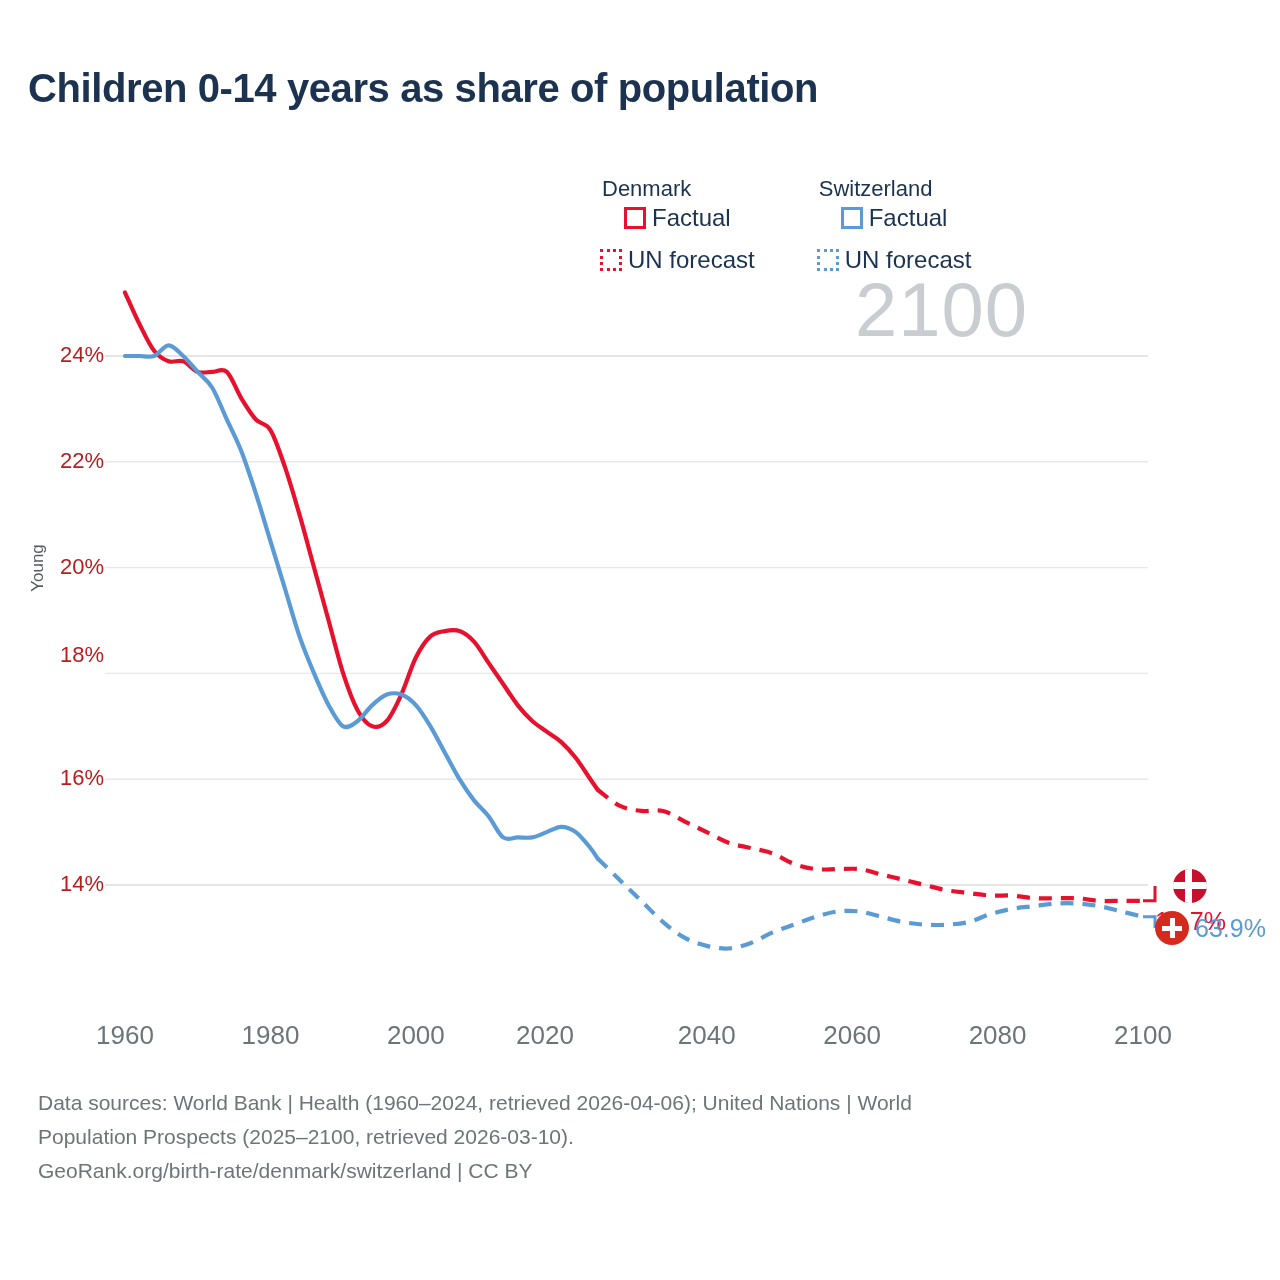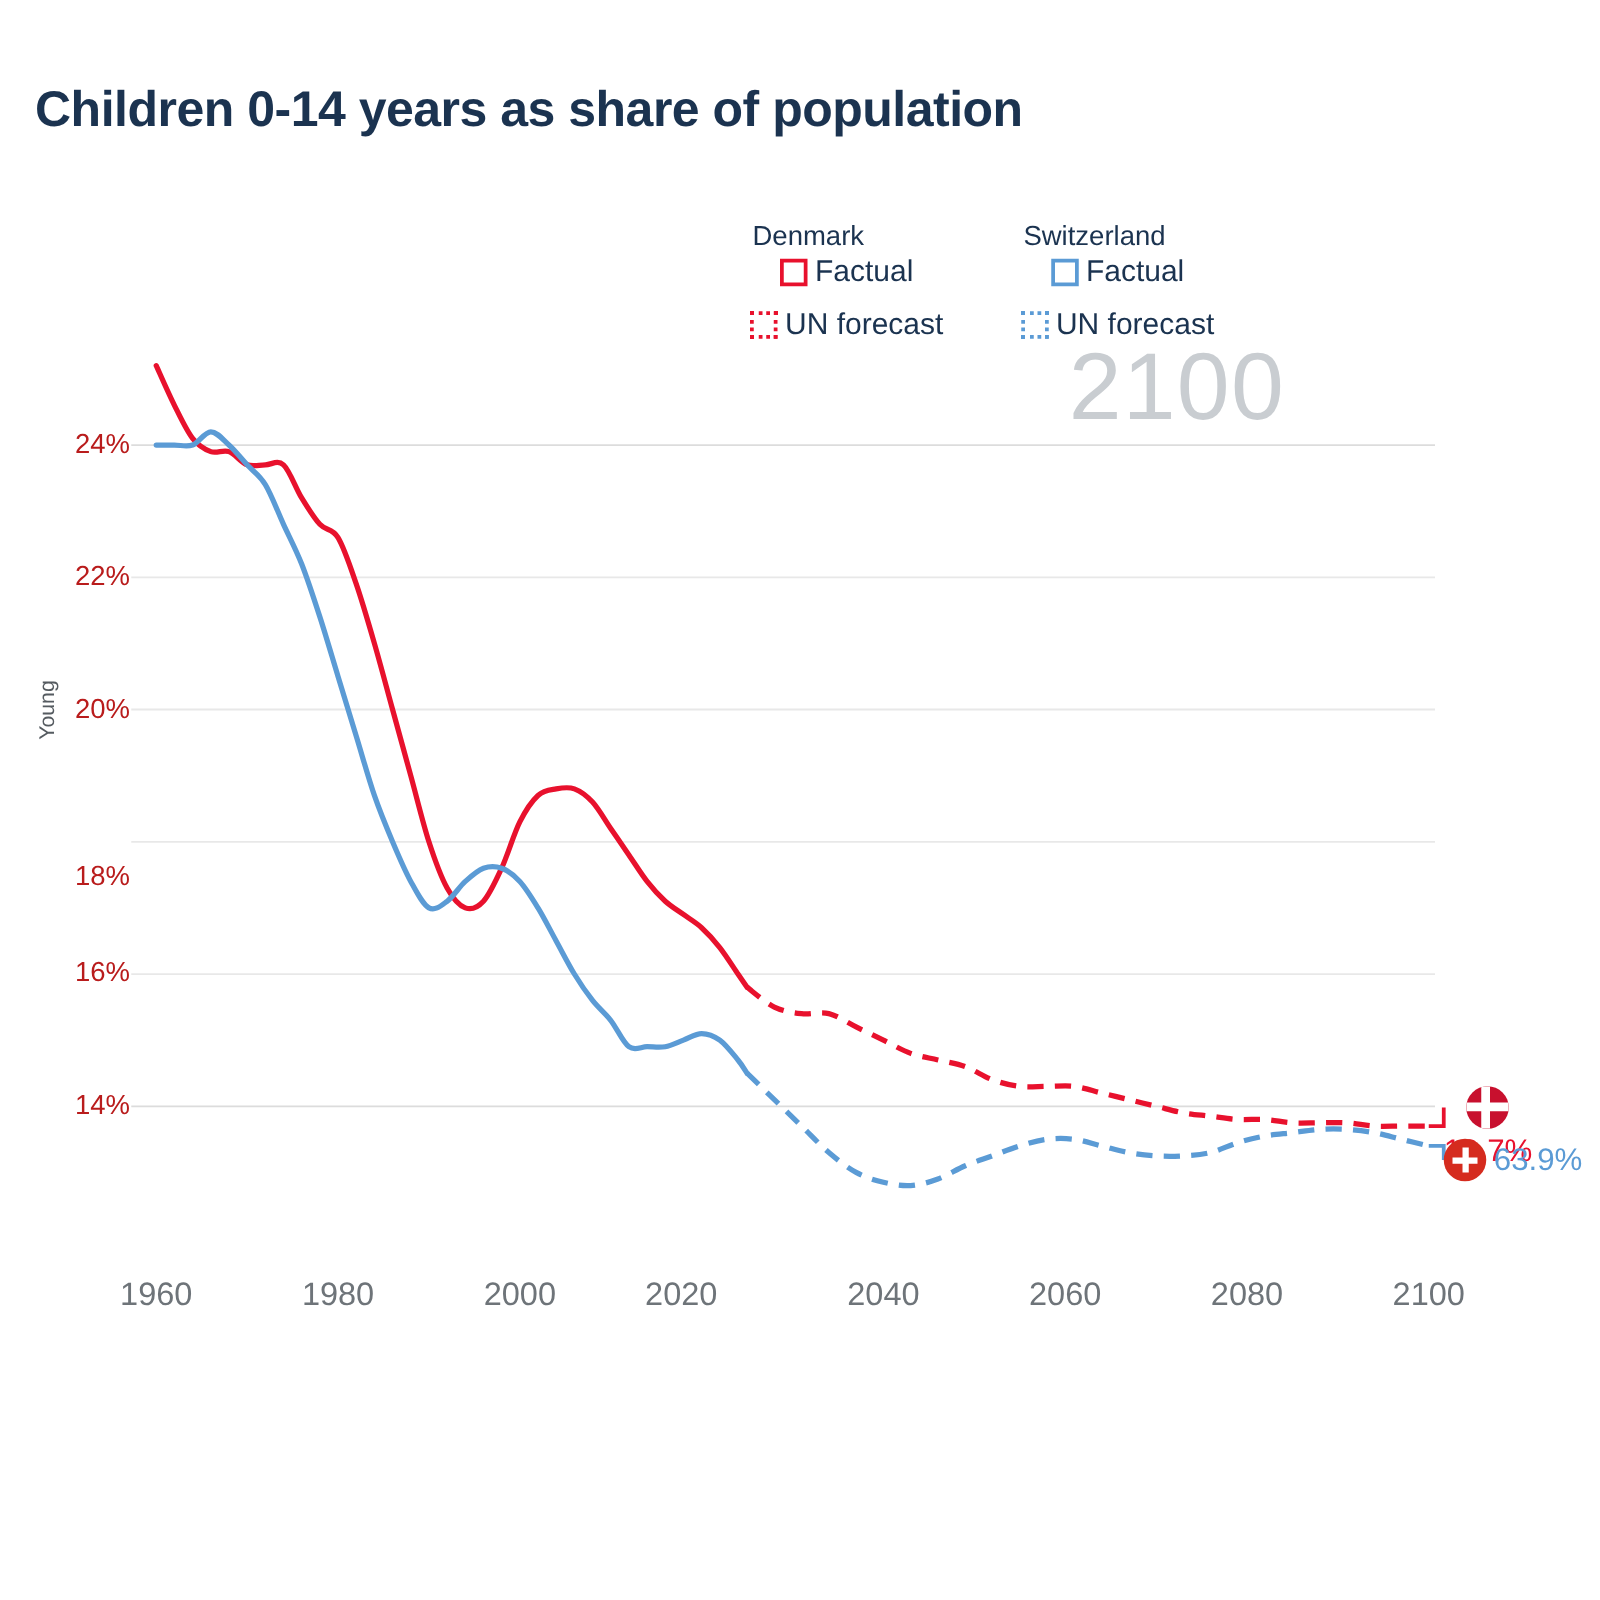--- a/index.html
+++ b/index.html
@@ -137,21 +137,21 @@
         <path d="M 597.64 789.78 C 601.28 792.42, 612.19 802.12, 619.46 805.65 C 626.73 809.18, 634.00 810.06, 641.27 810.94 C 648.54 811.82, 655.81 809.18, 663.09 810.94 C 670.36 812.70, 677.63 817.99, 684.90 821.52 C 692.17 825.05, 699.44 828.57, 706.71 832.10 C 713.99 835.63, 721.26 840.03, 728.53 842.68 C 735.80 845.32, 743.07 846.21, 750.34 847.97 C 757.61 849.73, 764.89 850.62, 772.16 853.26 C 779.43 855.90, 786.70 861.19, 793.97 863.84 C 801.24 866.48, 808.51 868.25, 815.79 869.13 C 823.06 870.01, 830.33 869.13, 837.60 869.13 C 844.87 869.13, 852.14 868.25, 859.41 869.13 C 866.69 870.01, 873.96 872.66, 881.23 874.42 C 888.50 876.18, 895.77 877.95, 903.04 879.71 C 910.31 881.47, 917.59 883.24, 924.86 885.00 C 932.13 886.76, 939.40 888.97, 946.67 890.29 C 953.94 891.61, 961.21 892.05, 968.49 892.94 C 975.76 893.82, 983.03 895.14, 990.30 895.58 C 997.57 896.02, 1004.84 895.14, 1012.11 895.58 C 1019.39 896.02, 1026.66 897.78, 1033.93 898.23 C 1041.20 898.67, 1048.47 898.23, 1055.74 898.23 C 1063.01 898.23, 1070.29 897.78, 1077.56 898.23 C 1084.83 898.67, 1092.10 900.43, 1099.37 900.87 C 1106.64 901.31, 1113.91 900.87, 1121.19 900.87 C 1128.46 900.87, 1139.36 900.87, 1143.00 900.87" fill="none" stroke="#e8112d" stroke-width="4.2" stroke-linecap="butt" stroke-linejoin="round" stroke-dasharray="13 9"></path>
         <path d="M 1143 900.87 L 1155 900.87 L 1155 886" fill="none" stroke="#e8112d" stroke-width="3"></path>
         <path d="M 125.00 356.00 C 127.42 356.00, 134.70 356.00, 139.54 356.00 C 144.39 356.00, 149.24 357.76, 154.09 356.00 C 158.93 354.24, 163.78 345.42, 168.63 345.42 C 173.48 345.42, 178.32 351.59, 183.17 356.00 C 188.02 360.41, 192.87 366.58, 197.71 371.87 C 202.56 377.16, 207.41 379.81, 212.26 387.74 C 217.10 395.68, 221.95 408.90, 226.80 419.48 C 231.65 430.06, 236.50 438.88, 241.34 451.22 C 246.19 463.56, 251.04 478.55, 255.89 493.54 C 260.73 508.53, 265.58 525.28, 270.43 541.15 C 275.28 557.02, 280.12 572.89, 284.97 588.76 C 289.82 604.63, 294.67 622.26, 299.51 636.37 C 304.36 650.48, 309.21 661.94, 314.06 673.40 C 318.90 684.86, 323.75 696.32, 328.60 705.14 C 333.45 713.96, 338.30 723.65, 343.14 726.30 C 347.99 728.94, 352.84 724.54, 357.69 721.01 C 362.53 717.48, 367.38 709.55, 372.23 705.14 C 377.08 700.73, 381.92 696.32, 386.77 694.56 C 391.62 692.80, 396.47 692.80, 401.31 694.56 C 406.16 696.32, 411.01 699.85, 415.86 705.14 C 420.70 710.43, 425.55 718.37, 430.40 726.30 C 435.25 734.23, 440.10 743.93, 444.94 752.75 C 449.79 761.57, 454.64 771.27, 459.49 779.20 C 464.33 787.13, 469.18 794.19, 474.03 800.36 C 478.88 806.53, 483.72 810.06, 488.57 816.23 C 493.42 822.40, 498.27 833.86, 503.11 837.39 C 507.96 840.92, 512.81 837.39, 517.66 837.39 C 522.50 837.39, 527.35 838.27, 532.20 837.39 C 537.05 836.51, 541.90 833.86, 546.74 832.10 C 551.59 830.34, 556.44 826.81, 561.29 826.81 C 566.13 826.81, 570.98 828.57, 575.83 832.10 C 580.68 835.63, 586.74 843.56, 590.37 847.97 C 594.01 852.38, 596.43 856.79, 597.64 858.55" fill="none" stroke="#5b9bd5" stroke-width="4.2" stroke-linecap="round" stroke-linejoin="round"></path>
         <path d="M 597.64 858.55 C 601.28 862.08, 612.19 872.66, 619.46 879.71 C 626.73 886.76, 634.00 893.82, 641.27 900.87 C 648.54 907.92, 655.81 915.86, 663.09 922.03 C 670.36 928.20, 677.63 933.93, 684.90 937.90 C 692.17 941.87, 699.44 944.07, 706.71 945.84 C 713.99 947.60, 721.26 948.92, 728.53 948.48 C 735.80 948.04, 743.07 945.83, 750.34 943.19 C 757.61 940.54, 764.89 935.70, 772.16 932.61 C 779.43 929.52, 786.70 927.32, 793.97 924.67 C 801.24 922.03, 808.51 918.94, 815.79 916.74 C 823.06 914.54, 830.33 912.33, 837.60 911.45 C 844.87 910.57, 852.14 910.57, 859.41 911.45 C 866.69 912.33, 873.96 914.98, 881.23 916.74 C 888.50 918.50, 895.77 920.71, 903.04 922.03 C 910.31 923.35, 917.59 924.23, 924.86 924.67 C 932.13 925.12, 939.40 925.12, 946.67 924.67 C 953.94 924.23, 961.21 923.79, 968.49 922.03 C 975.76 920.27, 983.03 916.30, 990.30 914.10 C 997.57 911.89, 1004.84 910.13, 1012.11 908.80 C 1019.39 907.48, 1026.66 907.04, 1033.93 906.16 C 1041.20 905.28, 1048.47 903.96, 1055.74 903.51 C 1063.01 903.07, 1070.29 903.07, 1077.56 903.51 C 1084.83 903.96, 1092.10 904.84, 1099.37 906.16 C 1106.64 907.48, 1113.91 909.69, 1121.19 911.45 C 1128.46 913.21, 1139.36 915.86, 1143.00 916.74" fill="none" stroke="#5b9bd5" stroke-width="4.2" stroke-linecap="butt" stroke-linejoin="round" stroke-dasharray="13 9"></path>
         <path d="M 1143 916.74 L 1155 916.74 L 1155 928" fill="none" stroke="#5b9bd5" stroke-width="3"></path>
       </svg>
     <div class="ylabel">Young</div>
     <div id="ytick-holder">
         <div class="ytick" style="left: 20px; top: 873px;">14%</div>
         <div class="ytick" style="left: 20px; top: 767.2px;">16%</div>
-        <div class="ytick" style="left: 20px; top: 690px;">18%</div>
+        <div class="ytick" style="left: 20px; top: 644px;">18%</div>
         <div class="ytick" style="left: 20px; top: 555.6px;">20%</div>
         <div class="ytick" style="left: 20px; top: 449.8px;">22%</div>
         <div class="ytick" style="left: 20px; top: 344px;">24%</div>
       </div>
     <div id="xtick-holder">
         <div class="xtick" style="left: 75px;">1960</div>
         <div class="xtick" style="left: 220.429px;">1980</div>
         <div class="xtick" style="left: 365.857px;">2000</div>
         <div class="xtick" style="left: 495px; text-align: center;">2020</div>
         <div class="xtick" style="left: 656.714px;">2040</div>
@@ -164,14 +164,19 @@
           <span class="flag dk"></span>
           <span class="endval dk">13.7%</span>
         </div>
         <div class="endlabel" style="left: 1155px; top: 911px;">
           <span class="flag ch"></span>
           <span class="endval ch">63.9%</span>
         </div>
       </div>
   </div>
 
+  <div class="footer">
+    <div>Data sources: World Bank | Health (1960–2024, retrieved 2026-04-06); United Nations | World</div>
+    <div>Population Prospects (2025–2100, retrieved 2026-03-10).</div>
+    <div>GeoRank.org/birth-rate/denmark/switzerland | CC BY</div>
+  </div>
 
 </div>
 
 </body></html>

